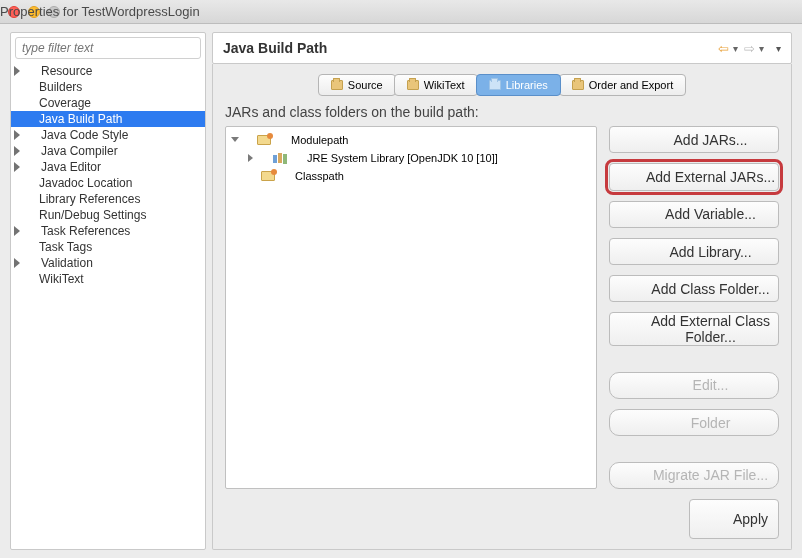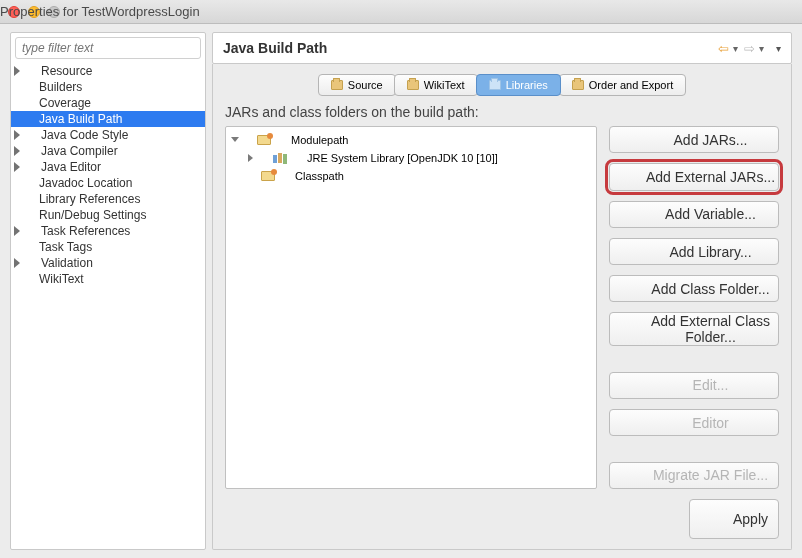--- a/index.html
+++ b/index.html
@@ -44,21 +44,21 @@
   .lnode.lvl2 { padding-left: 22px; }
   .disc { width: 0; height: 0; border-top: 4px solid transparent; border-bottom: 4px solid transparent; border-left: 5px solid #7a7a7a; }
   .disc.open { transform: rotate(90deg); transform-origin: 3px 4px; }
   .ico-mod { width: 14px; height: 10px; background: #f3d98e; border: 1px solid #caa34a; border-radius: 1px; position: relative; }
   .ico-mod::after { content: ""; position: absolute; right: -3px; top: -3px; width: 6px; height: 6px; background: #e68a3c; border-radius: 50%; }
   .ico-lib { width: 14px; height: 10px; display: inline-block; position: relative; }
   .ico-lib::before { content: ""; position: absolute; left: 0; top: 2px; width: 4px; height: 8px; background: #6fa0d6; }
   .ico-lib::after { content: ""; position: absolute; left: 5px; top: 0; width: 4px; height: 10px; background: #d9a85e; box-shadow: 5px 1px 0 0 #8fb878; }
   .btncol { width: 170px; display: flex; flex-direction: column; gap: 10px; }
   .btn { height: 40px; border: 1px solid #bcbcbc; background: linear-gradient(#fdfdfd,#efefef); border-radius: 4px; font-size: 14px; color: #333; cursor: default; padding-left: 33px; }
-  .btn:disabled { color: #b5b5b5; }
+  .btn:disabled { color: #b5b5b5; border-radius: 10px; }
   .btn.hl { outline: 3px solid #c63a3e; outline-offset: 1px; }
   .gap { height: 8px; }
   .apply-row { display: flex; justify-content: flex-end; margin-top: 10px; align-items: flex-end; }
 </style>
 </head>
 <body>
 
 <div class="titlebar">
   <div class="traffic">
     <div class="tl red"></div>
@@ -143,21 +143,21 @@
         </div>
         <div class="btncol">
           <button class="btn">Add JARs...</button>
           <button class="btn hl">Add External JARs...</button>
           <button class="btn">Add Variable...</button>
           <button class="btn">Add Library...</button>
           <button class="btn">Add Class Folder...</button>
           <button class="btn">Add External Class Folder...</button>
           <div class="gap"></div>
           <button class="btn" disabled="">Edit...</button>
-          <button class="btn" disabled="">Editor</button>
+          <button class="btn" disabled="">Folder</button>
           <div class="gap"></div>
           <button class="btn" disabled="">Migrate JAR File...</button>
         </div>
       </div>
       <div class="apply-row">
         <button class="btn" style="width:90px">Apply</button>
       </div>
     </div>
   </div>
 </div>

